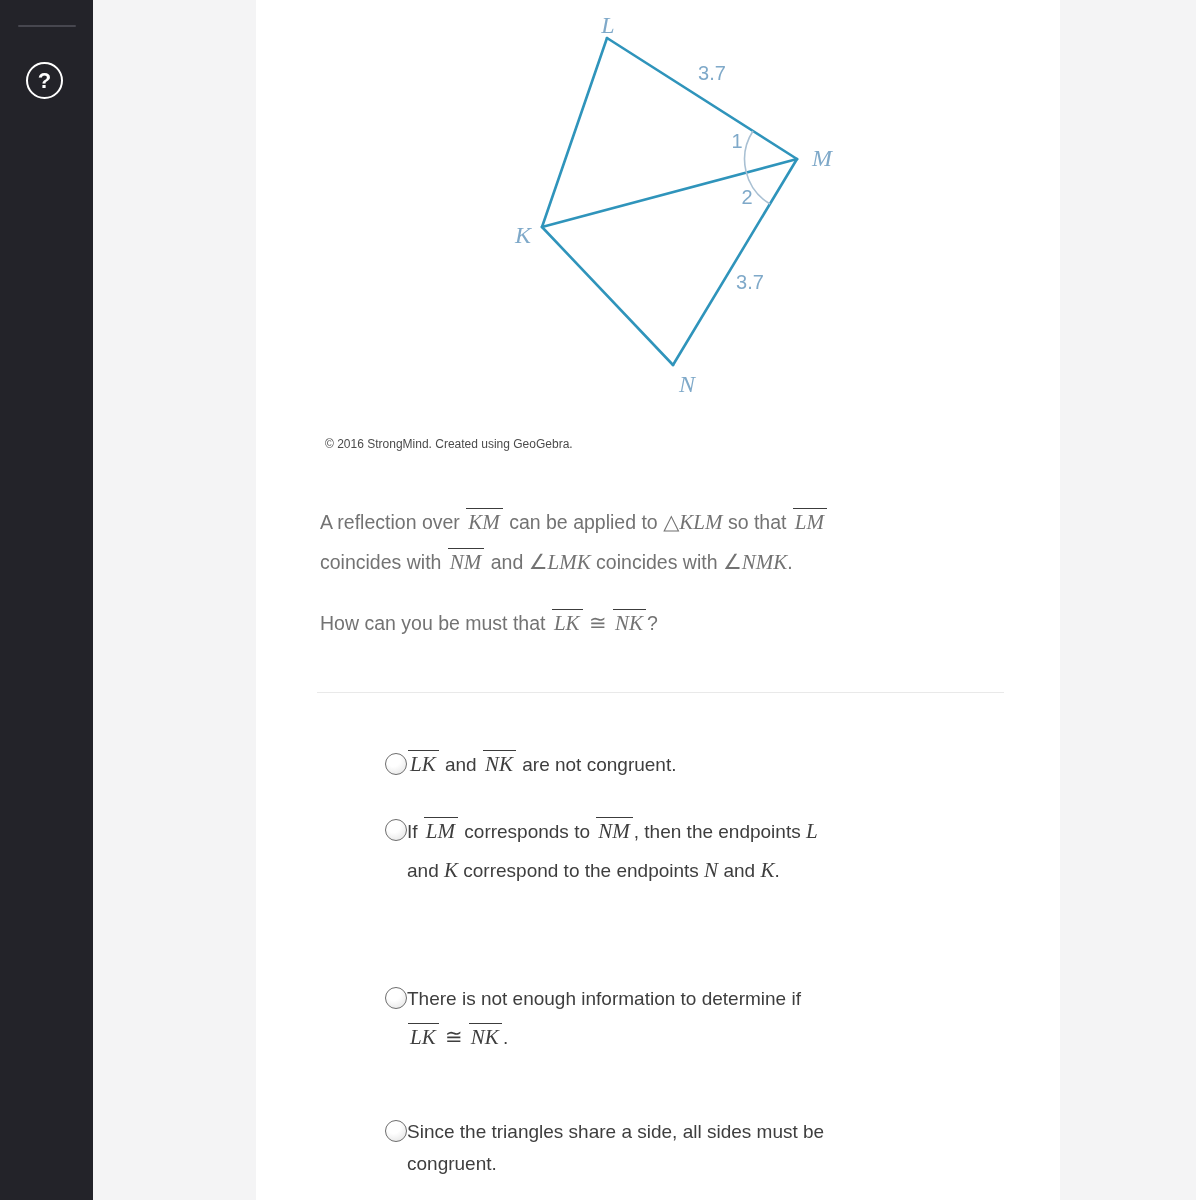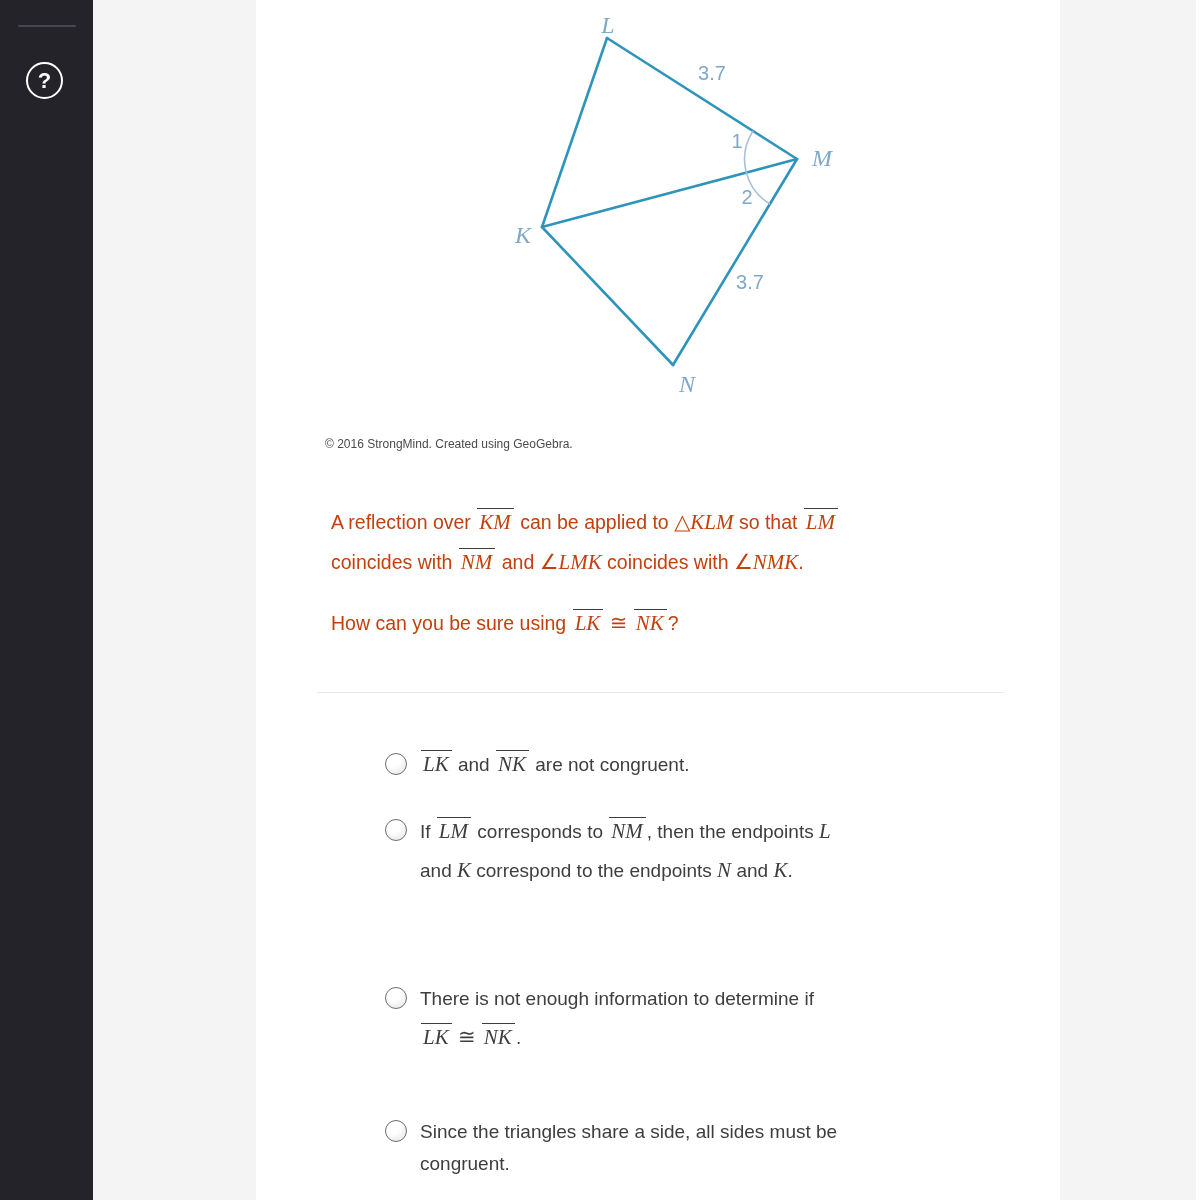--- a/index.html
+++ b/index.html
@@ -24,35 +24,35 @@
   
   .figure-svg{position:absolute;left:234px;top:0;}
   .figure-svg .vlabel{font:italic 24px "Liberation Serif",serif;}
   .figure-svg .num{font:20px "Liberation Sans",sans-serif;}
   
   .copyright{
     position:absolute;left:69px;top:433px;
     font-size:12px;line-height:22px;color:#4B4B4B;
   }
   .prose{
-    position:absolute;left:75px;width:680px;
-    font-size:19.5px;line-height:40px;color:#c2410c;
+    position:absolute;left:64px;width:680px;
+    font-size:19.5px;line-height:40px;color:#737373;
   }
   .para1{top:502px;}
   .para2{top:603px;}
   .divider{position:absolute;left:61px;top:692px;width:687px;height:1px;background:#E9E9E9;}
   
   .seg-m{font-family:"Liberation Serif",serif;font-style:italic;font-size:21px;}
   .seg-sym{font-family:"Liberation Serif",serif;font-size:21px;}
   .seg-mo{
     font-family:"Liberation Serif",serif;font-style:italic;font-size:21px;line-height:1.05;
     display:inline-block;border-top:1.6px solid #3C3C3C;padding:2px 3px 0 2px;margin:0 1px;
   }
   
-  .option{position:absolute;left:129px;display:flex;gap:13px;align-items:flex-start;cursor:pointer;}
+  .option{position:absolute;left:129px;display:flex;align-items:flex-start;cursor:pointer;}
   .radio{
     flex:none;width:20px;height:20px;margin-top:7px;
     border:1.5px solid #6E6E6E;border-radius:50%;
     background:radial-gradient(circle at 38% 30%, #FFFFFF 35%, #E0E0E0 100%);
   }
   .option-text{width:565px;font-size:19px;line-height:38px;color:#3E3E3E;}
   .option-tight .option-text{line-height:32px;}
   .option-tight .radio{margin-top:4px;}
 </style>
 </head>
@@ -79,21 +79,21 @@
       <text x="222" y="80" text-anchor="middle" fill="#7FA9C9" class="num">3.7</text>
       <text x="260" y="289" text-anchor="middle" fill="#7FA9C9" class="num">3.7</text>
       <text x="247" y="148" text-anchor="middle" fill="#7FA9C9" class="num">1</text>
       <text x="257" y="204" text-anchor="middle" fill="#7FA9C9" class="num">2</text>
     </svg>
 
   <div class="copyright">© 2016 StrongMind. Created using GeoGebra.</div>
 
   <div class="prose para1"><span class="seg seg-t">A reflection over </span><span class="seg seg-mo">KM</span><span class="seg seg-t"> can be applied to </span><span class="seg seg-sym">△</span><span class="seg seg-m">KLM</span><span class="seg seg-t"> so that </span><span class="seg seg-mo">LM</span><br><span class="seg seg-t">coincides with </span><span class="seg seg-mo">NM</span><span class="seg seg-t"> and </span><span class="seg seg-sym">∠</span><span class="seg seg-m">LMK</span><span class="seg seg-t"> coincides with </span><span class="seg seg-sym">∠</span><span class="seg seg-m">NMK</span><span class="seg seg-t">.</span></div>
 
-  <div class="prose para2"><span class="seg seg-t">How can you be sure using </span><span class="seg seg-mo">LK</span><span class="seg seg-t"> </span><span class="seg seg-sym">≅</span><span class="seg seg-t"> </span><span class="seg seg-mo">NK</span><span class="seg seg-t">?</span></div>
+  <div class="prose para2"><span class="seg seg-t">How can you be must that </span><span class="seg seg-mo">LK</span><span class="seg seg-t"> </span><span class="seg seg-sym">≅</span><span class="seg seg-t"> </span><span class="seg seg-mo">NK</span><span class="seg seg-t">?</span></div>
 
   <div class="divider"></div>
 
   <div class="option" style="top:746px">
     <span class="radio"></span>
     <div class="option-text"><span class="seg seg-mo">LK</span><span class="seg seg-t"> and </span><span class="seg seg-mo">NK</span><span class="seg seg-t"> are not congruent.</span></div>
   </div>
 
   <div class="option" style="top:812px">
     <span class="radio"></span>

